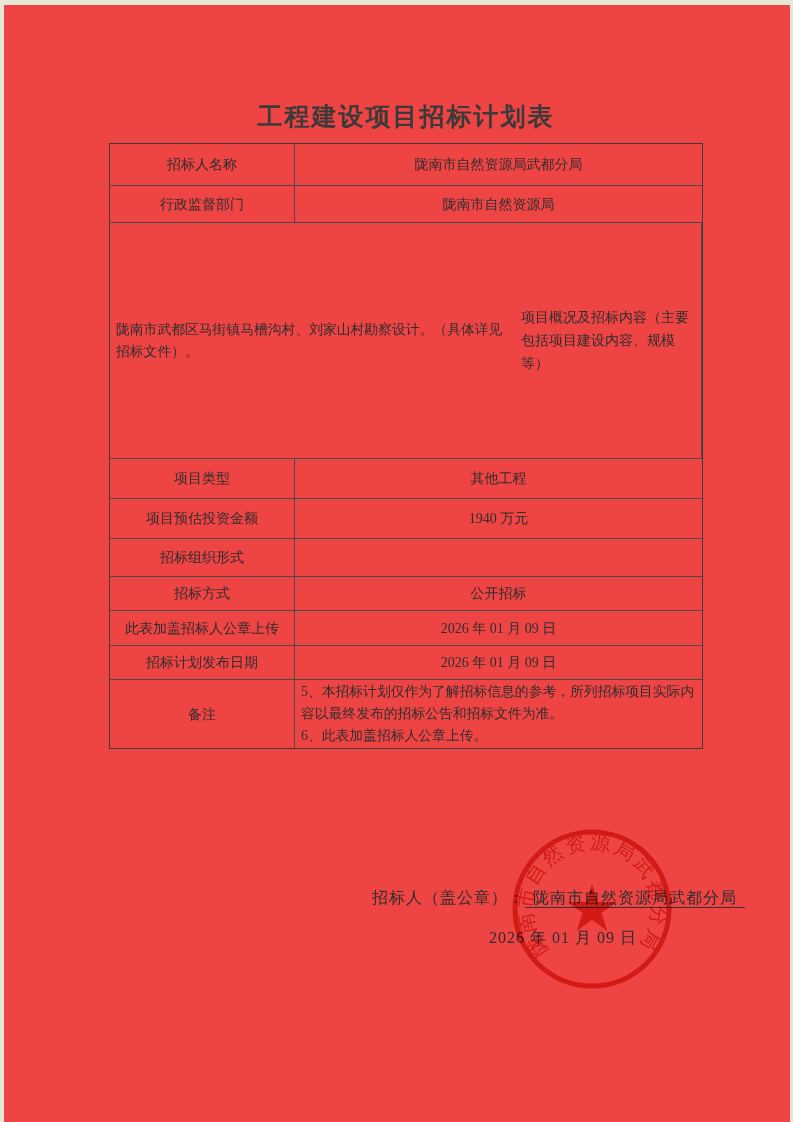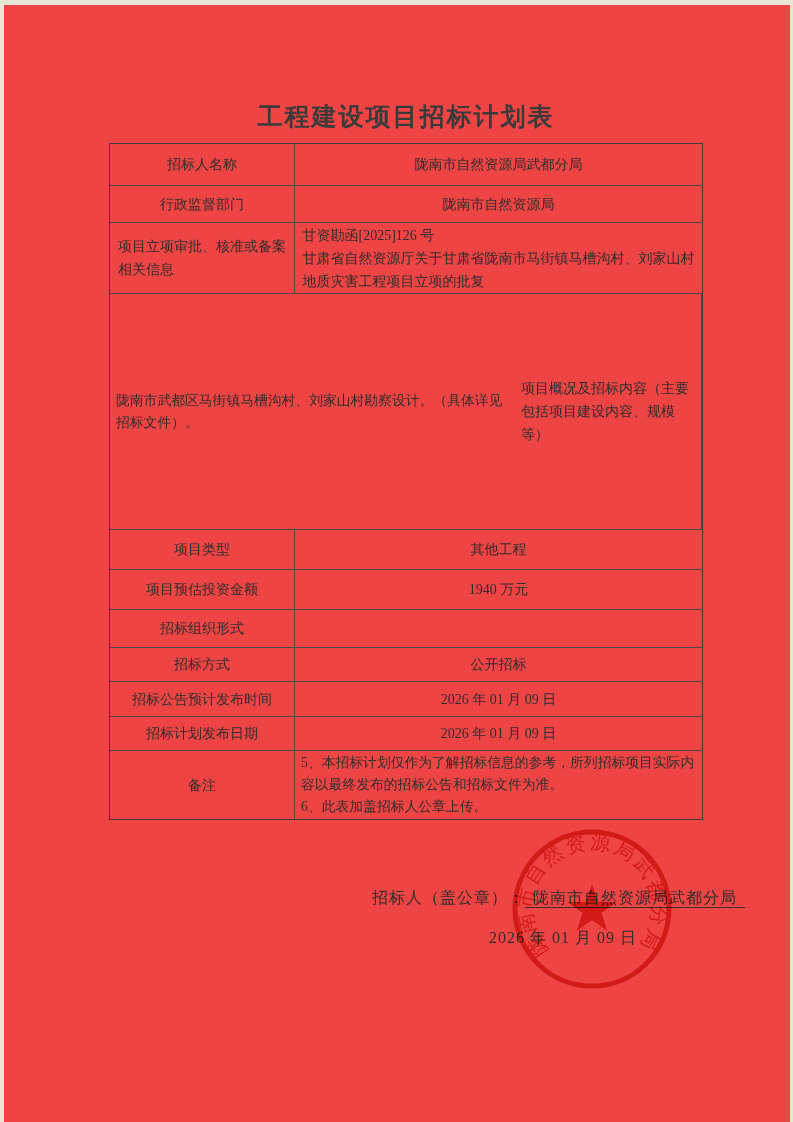--- a/index.html
+++ b/index.html
@@ -87,27 +87,20 @@
 
   <div class="bid-table">
     <div class="trow r1">
       <div class="cell label">招标人名称</div>
       <div class="cell value">陇南市自然资源局武都分局</div>
     </div>
     <div class="trow r3">
       <div class="cell label">行政监督部门</div>
       <div class="cell value">陇南市自然资源局</div>
     </div>
-    <div class="trow r4">
-      <div class="cell label">项目立项审批、核准或备案
-相关信息</div>
-      <div class="cell value">甘资勘函[2025]126 号
-甘肃省自然资源厅关于甘肃省陇南市马街镇马槽沟村、刘家山村
-地质灾害工程项目立项的批复</div>
-    </div>
     <div class="trow r5">
       <div class="cell value left">陇南市武都区马街镇马槽沟村、刘家山村勘察设计。（具体详见招标文件）。</div>
       <div class="cell label">项目概况及招标内容（主要
 包括项目建设内容、规模等）</div>
     </div>
     <div class="trow r6">
       <div class="cell label">项目类型</div>
       <div class="cell value">其他工程</div>
     </div>
     <div class="trow r7">
@@ -115,21 +108,21 @@
       <div class="cell value">1940 万元</div>
     </div>
     <div class="trow r8">
       <div class="cell label">招标组织形式</div>
     </div>
     <div class="trow r9">
       <div class="cell label">招标方式</div>
       <div class="cell value">公开招标</div>
     </div>
     <div class="trow r10">
-      <div class="cell label">招标公告预计发布时间</div>
+      <div class="cell label">此表加盖招标人公章上传</div>
       <div class="cell value">2026 年 01 月 09 日</div>
     </div>
     <div class="trow r11">
       <div class="cell label">招标计划发布日期</div>
       <div class="cell value">2026 年 01 月 09 日</div>
     </div>
     <div class="trow r12">
       <div class="cell label">备注</div>
       <div class="cell value left">5、本招标计划仅作为了解招标信息的参考，所列招标项目实际内
 容以最终发布的招标公告和招标文件为准。

